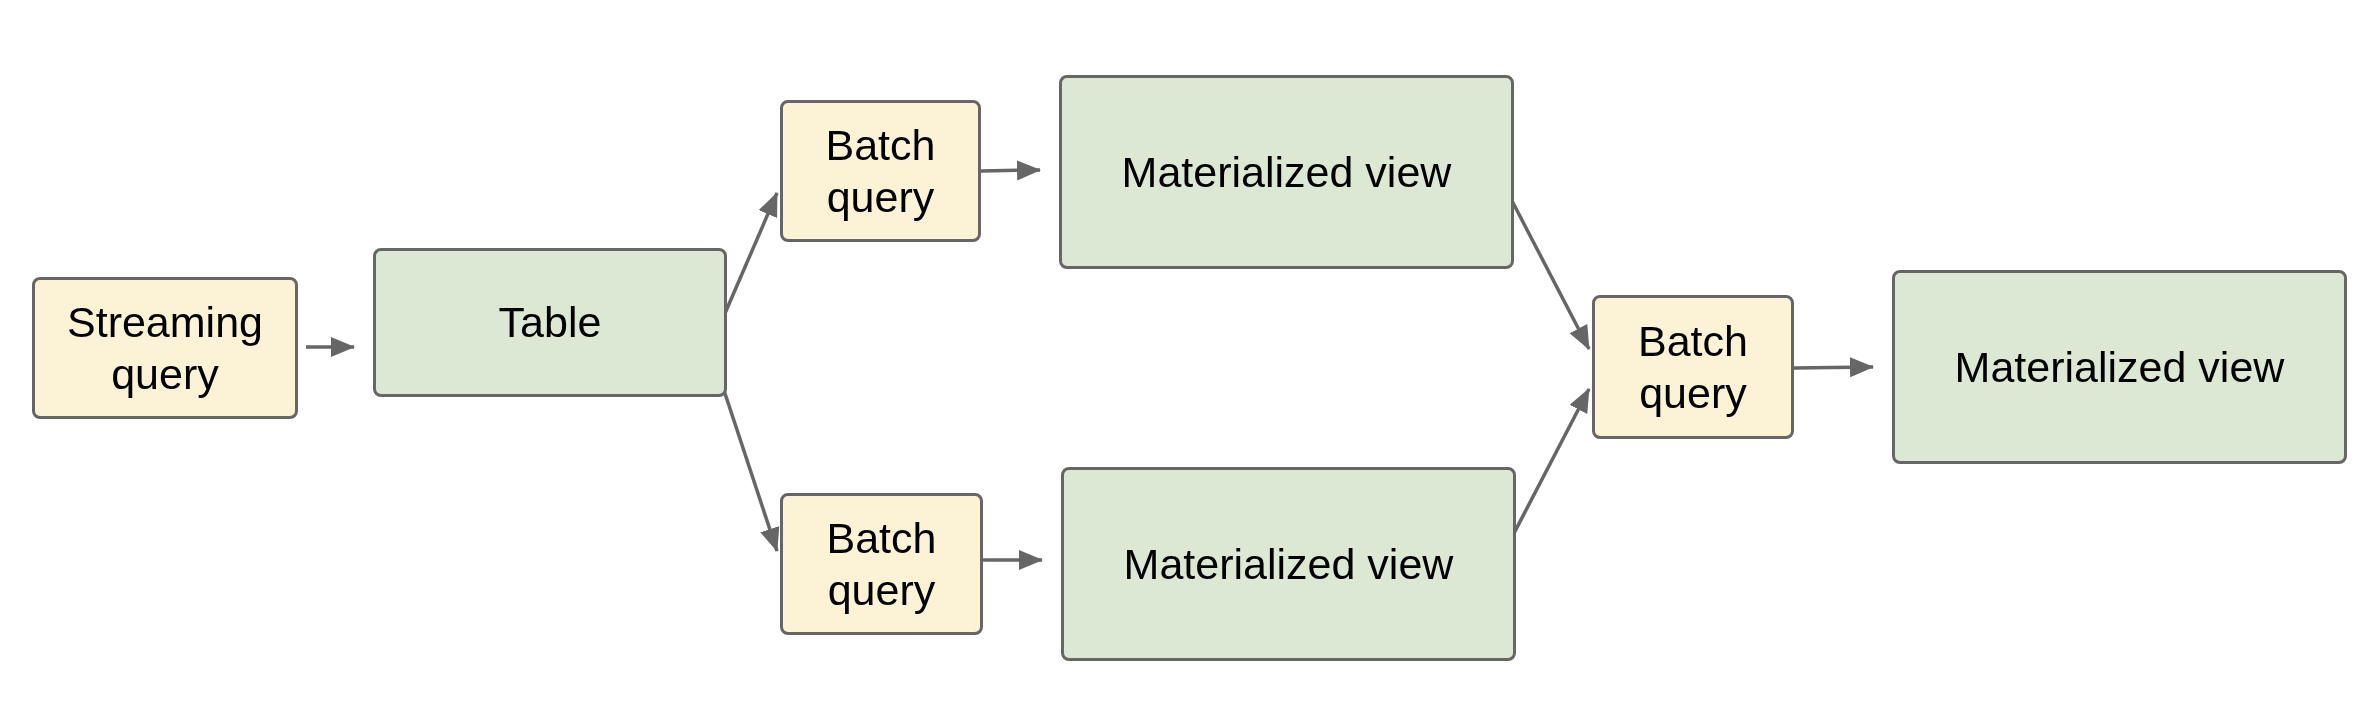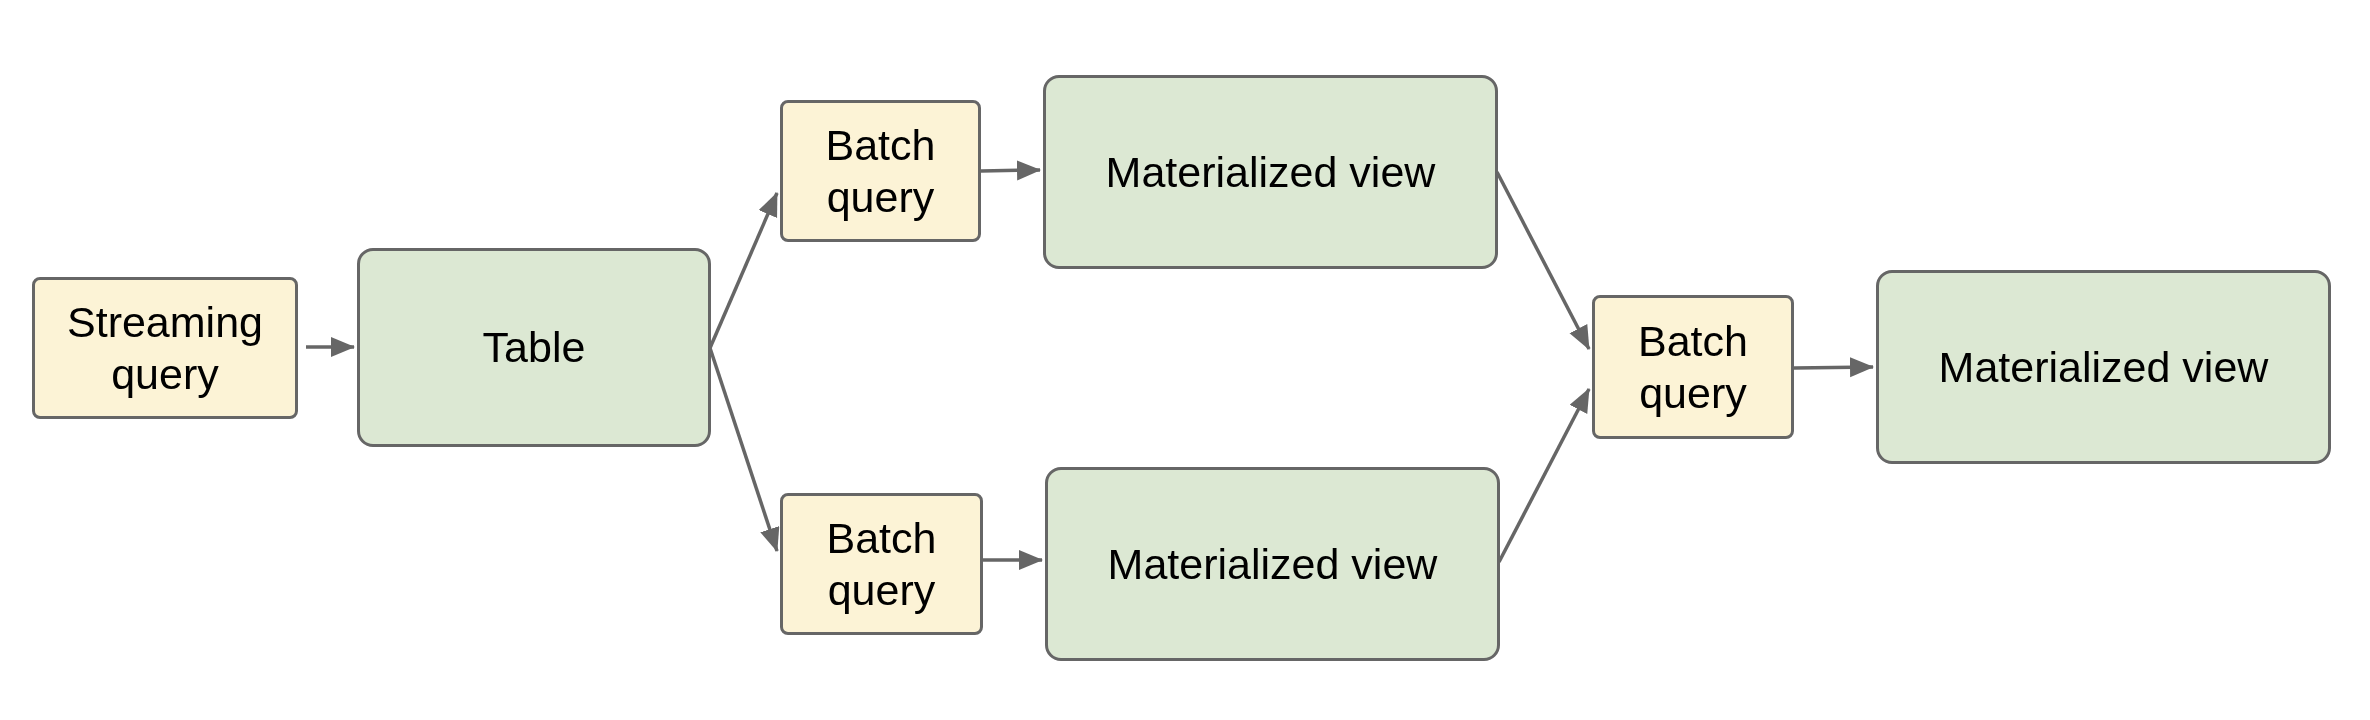--- a/index.html
+++ b/index.html
@@ -47,25 +47,26 @@
     line-height: 1.22;
     border: 3.5px solid var(--border-color);
     padding: 4px 10px;
   }
   .node.query {
     background: var(--query-fill);
     border-radius: 8px;
   }
   .node.view {
     background: var(--view-fill);
-    border-radius: 16px;
+    border-radius: 8px;
+    margin-left: 16px;
   }
   
   .n-streaming   { left: 32px;   top: 277px; width: 266px; height: 142px; }
-  .n-table       { left: 357px;  top: 248px; width: 354px; height: 199px; }
+  .n-table       { left: 357px;  top: 248px; width: 354px; height: 149px; }
   .n-batch-top   { left: 780px;  top: 100px; width: 201px; height: 142px; }
   .n-mv-top      { left: 1043px; top: 75px;  width: 455px; height: 194px; }
   .n-batch-bot   { left: 780px;  top: 493px; width: 203px; height: 142px; }
   .n-mv-bot      { left: 1045px; top: 467px; width: 455px; height: 194px; }
   .n-batch-ctr   { left: 1592px; top: 295px; width: 202px; height: 144px; }
   .n-mv-final    { left: 1876px; top: 270px; width: 455px; height: 194px; }
 </style>
 </head>
 <body>
 

